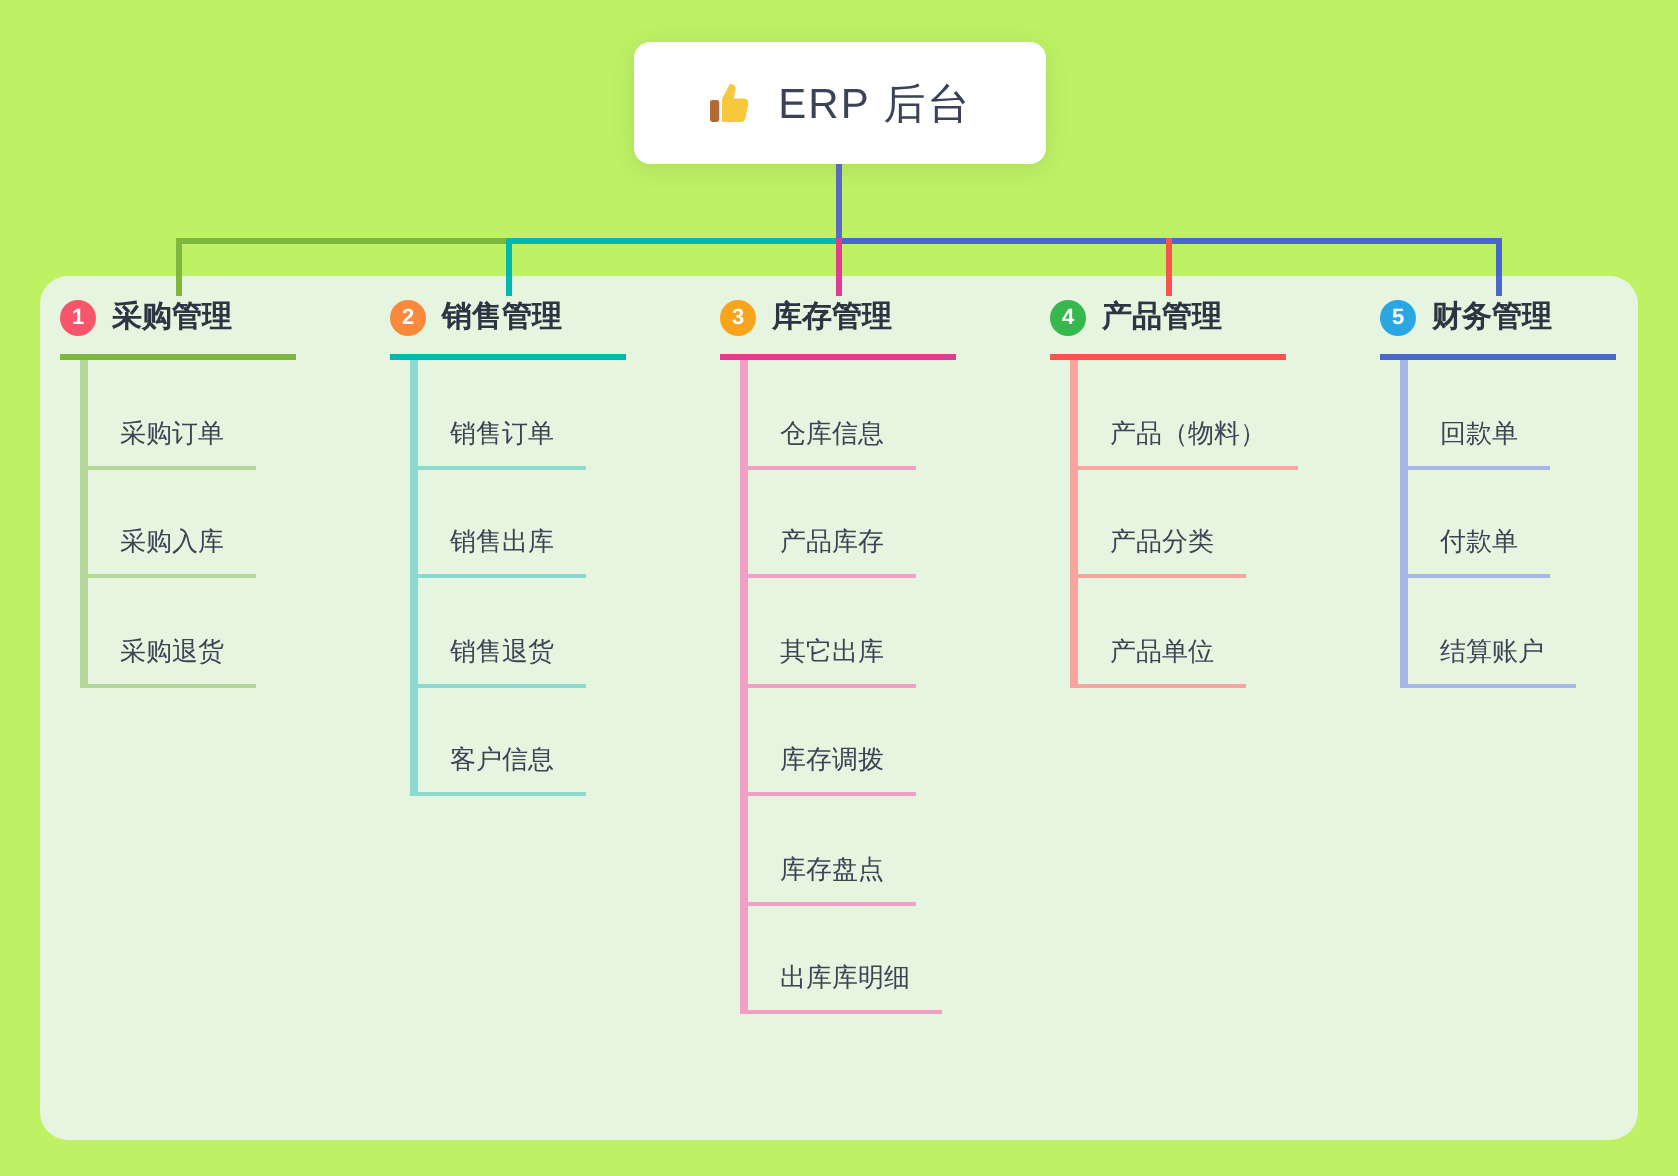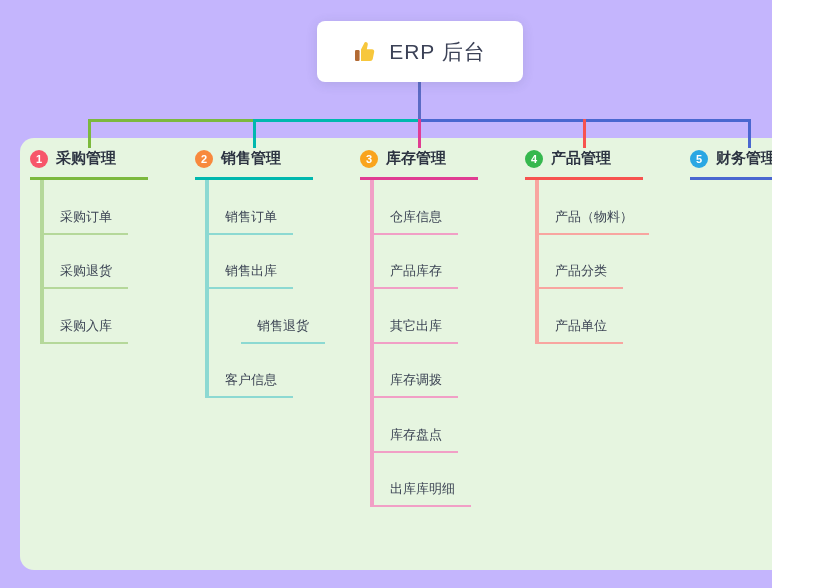--- a/index.html
+++ b/index.html
@@ -1,21 +1,21 @@
 <!DOCTYPE html>
 <html><head>
 <meta charset="utf-8">
 <style>
   * { box-sizing: border-box; margin: 0; padding: 0; }
   html,body { background:#ffffff; }
   body { font-family: "Liberation Sans", "DejaVu Sans", sans-serif; }
   #canvas {
     position: relative;
-    width: 772px; height: 588px;
-    background: #c4b5fd;
+    width: 839px; height: 588px;
+    background: #bef264;
     overflow: hidden;
     padding-left: 30px;
   }
   
   .root-node {
     position: absolute; left: 317px; top: 21px;
     width: 206px; height: 61px;
     background: #ffffff;
     border-radius: 8px;
     box-shadow: 0 2px 12px rgba(60,70,90,0.14);
@@ -100,40 +100,40 @@
       <div class="branch" style="left: 30px;">
     <div class="branch-header" style="border-bottom-color: rgb(124, 185, 62);">
       <span class="badge" style="background: rgb(247, 86, 106);">1</span>
       <span class="branch-title">采购管理</span>
     </div>
     <div class="children" style="border-left-color: rgb(181, 216, 154);">
           <div class="child" style="border-bottom-color: rgb(181, 216, 154);">
             <span class="child-label">采购订单</span>
           </div>
           <div class="child" style="border-bottom-color: rgb(181, 216, 154);">
+            <span class="child-label">采购入库</span>
+          </div>
+          <div class="child" style="border-bottom-color: rgb(181, 216, 154);">
             <span class="child-label">采购退货</span>
-          </div>
-          <div class="child" style="border-bottom-color: rgb(181, 216, 154);">
-            <span class="child-label">采购入库</span>
           </div>
         </div>
   </div>
       <div class="branch" style="left: 195px;">
     <div class="branch-header" style="border-bottom-color: rgb(0, 184, 174);">
       <span class="badge" style="background: rgb(248, 137, 61);">2</span>
       <span class="branch-title">销售管理</span>
     </div>
     <div class="children" style="border-left-color: rgb(140, 217, 210);">
           <div class="child" style="border-bottom-color: rgb(140, 217, 210);">
             <span class="child-label">销售订单</span>
           </div>
           <div class="child" style="border-bottom-color: rgb(140, 217, 210);">
             <span class="child-label">销售出库</span>
           </div>
-          <div class="child" style="border-bottom-color: rgb(140, 217, 210); margin-left: 32px;">
+          <div class="child" style="border-bottom-color: rgb(140, 217, 210);">
             <span class="child-label">销售退货</span>
           </div>
           <div class="child" style="border-bottom-color: rgb(140, 217, 210);">
             <span class="child-label">客户信息</span>
           </div>
         </div>
   </div>
       <div class="branch" style="left: 360px;">
     <div class="branch-header" style="border-bottom-color: rgb(224, 61, 146);">
       <span class="badge" style="background: rgb(249, 164, 29);">3</span>
@@ -175,15 +175,26 @@
           <div class="child" style="border-bottom-color: rgb(248, 165, 160);">
             <span class="child-label">产品单位</span>
           </div>
         </div>
   </div>
       <div class="branch" style="left: 690px;">
     <div class="branch-header" style="border-bottom-color: rgb(74, 103, 208);">
       <span class="badge" style="background: rgb(42, 167, 227);">5</span>
       <span class="branch-title">财务管理</span>
     </div>
+    <div class="children" style="border-left-color: rgb(166, 185, 230);">
+          <div class="child" style="border-bottom-color: rgb(166, 185, 230);">
+            <span class="child-label">回款单</span>
+          </div>
+          <div class="child" style="border-bottom-color: rgb(166, 185, 230);">
+            <span class="child-label">付款单</span>
+          </div>
+          <div class="child" style="border-bottom-color: rgb(166, 185, 230);">
+            <span class="child-label">结算账户</span>
+          </div>
+        </div>
   </div>
     </div>
 </div>
 
 </body></html>

